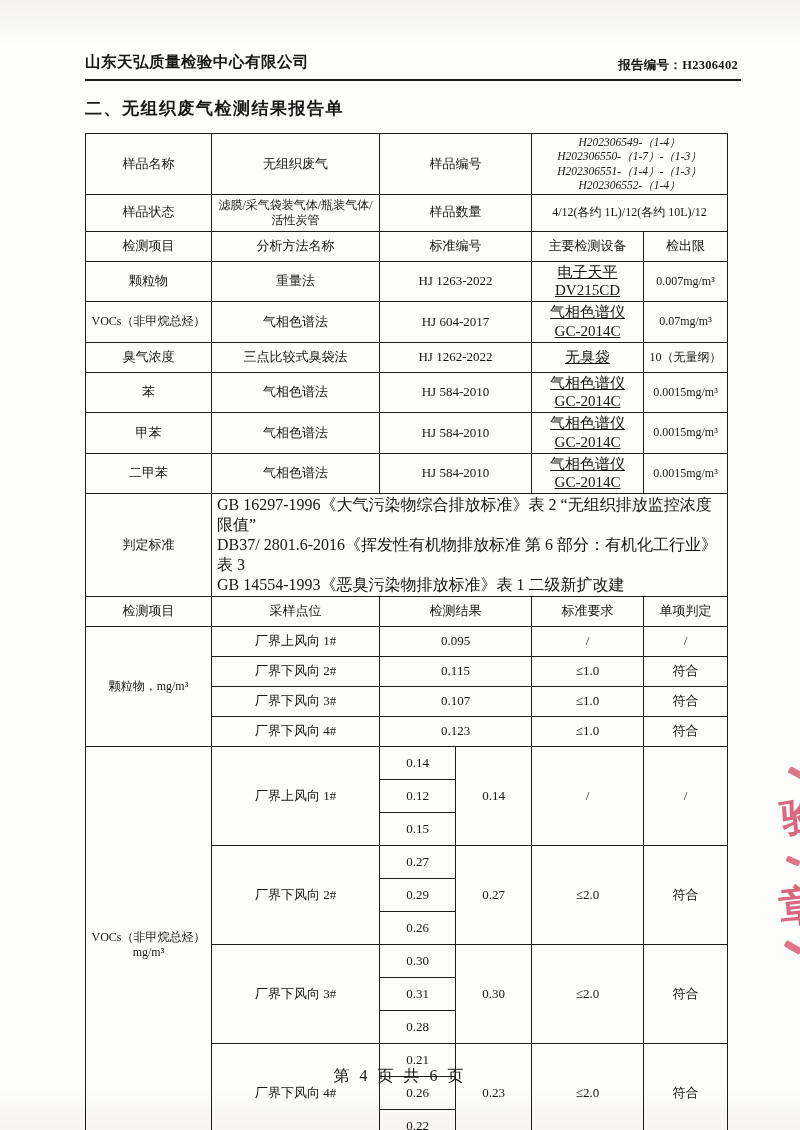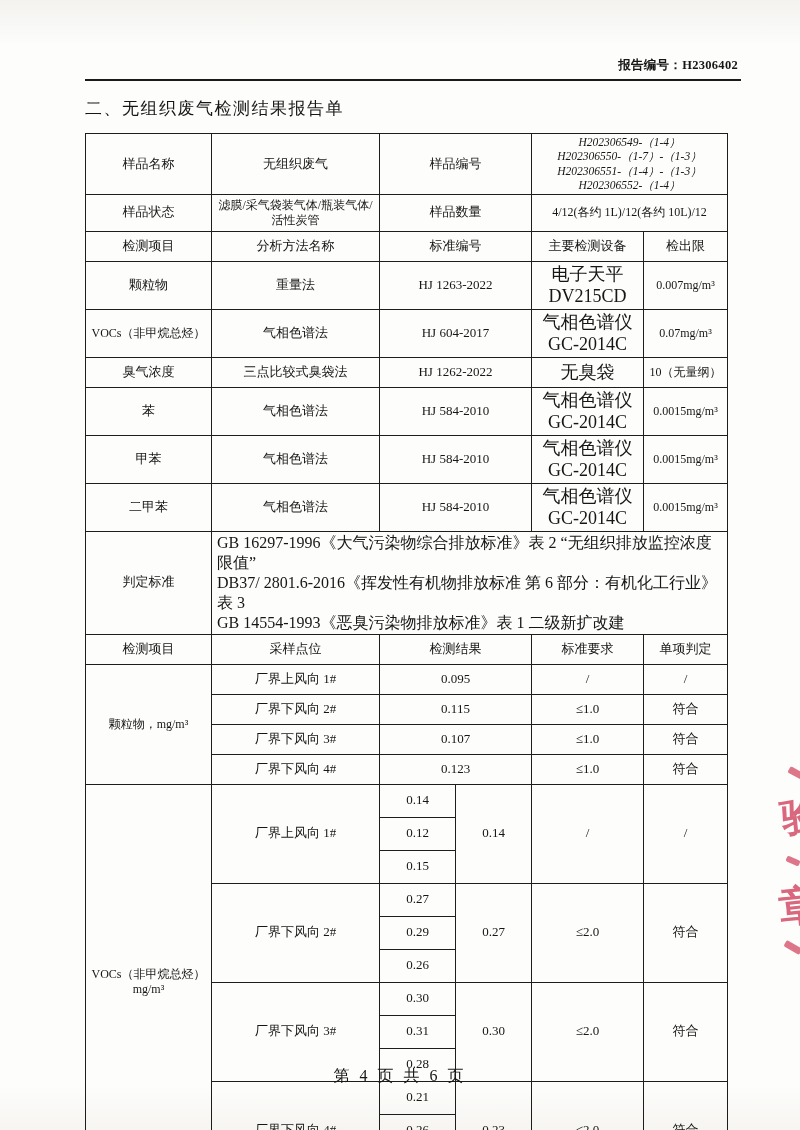--- a/index.html
+++ b/index.html
@@ -23,39 +23,39 @@
   .report-no{
     position:absolute;right:62px;top:57px;
     font-size:12.5px;font-weight:bold;letter-spacing:.3px;text-align:center;
   }
   .header-rule{
     position:absolute;left:85px;top:79px;width:656px;height:2px;
     background:#1b1b1b;
   }
   .doc-title{
     position:absolute;left:85px;top:97px;margin:0;
-    font-size:17px;font-weight:normal;letter-spacing:1.5px;
+    font-size:17px;font-weight:bold;letter-spacing:1.5px;
   }
   
   table.report{
     position:absolute;left:85px;top:133px;
     width:642px;border-collapse:collapse;table-layout:fixed;
     font-size:13px;
   }
   table.report td{
     border:1px solid #1d1d1d;
     text-align:center;vertical-align:middle;
     padding:1px 3px;line-height:1.25;
     overflow:hidden;
   }
   .rh60{height:60px}.rh37{height:37px}.rh30{height:30px}.rh33{height:33px}
   .rh34{height:34px}.rh31{height:31px}.rh47{height:47px}
   .ids{font-size:11.5px;line-height:1.3;font-style:italic;}
   .small{font-size:12px;}
-  .prewrap{white-space:pre-line;font-size:18px;}
+  .prewrap{white-space:pre-line;font-size:15px;text-decoration:underline;}
   .left-text{text-align:left !important;font-size:16px;line-height:1.32;padding-left:5px !important;}
   .fit{font-size:12px;}
   
   .footer{
     position:absolute;left:0;top:1066px;width:800px;
     text-align:center;font-size:16px;letter-spacing:3px;
   }
   
   .seal{position:absolute;left:0;top:0;width:800px;height:1130px;pointer-events:none;}
   .seal-frag{
@@ -68,20 +68,21 @@
   .seal-mark{position:absolute;background:#d5546d;opacity:.8;}
   .seal-mark.m1{left:788px;top:770px;width:18px;height:7px;transform:rotate(28deg);border-radius:2px;}
   .seal-mark.m2{left:786px;top:858px;width:14px;height:6px;transform:rotate(24deg);border-radius:2px;}
   .seal-mark.m3{left:784px;top:944px;width:18px;height:7px;transform:rotate(30deg);border-radius:2px;}
 </style>
 </head>
 <body>
 
 <div class="page">
 
+  <div class="company">山东天弘质量检验中心有限公司</div>
   <div class="report-no"><span>报告编号：</span><span>H2306402</span></div>
   <div class="header-rule"></div>
   <h2 class="doc-title">二、无组织废气检测结果报告单</h2>
 
   <table class="report">
     <colgroup>
       <col style="width:126px">
         <col style="width:168px">
         <col style="width:76px">
       <col style="width:76px">

